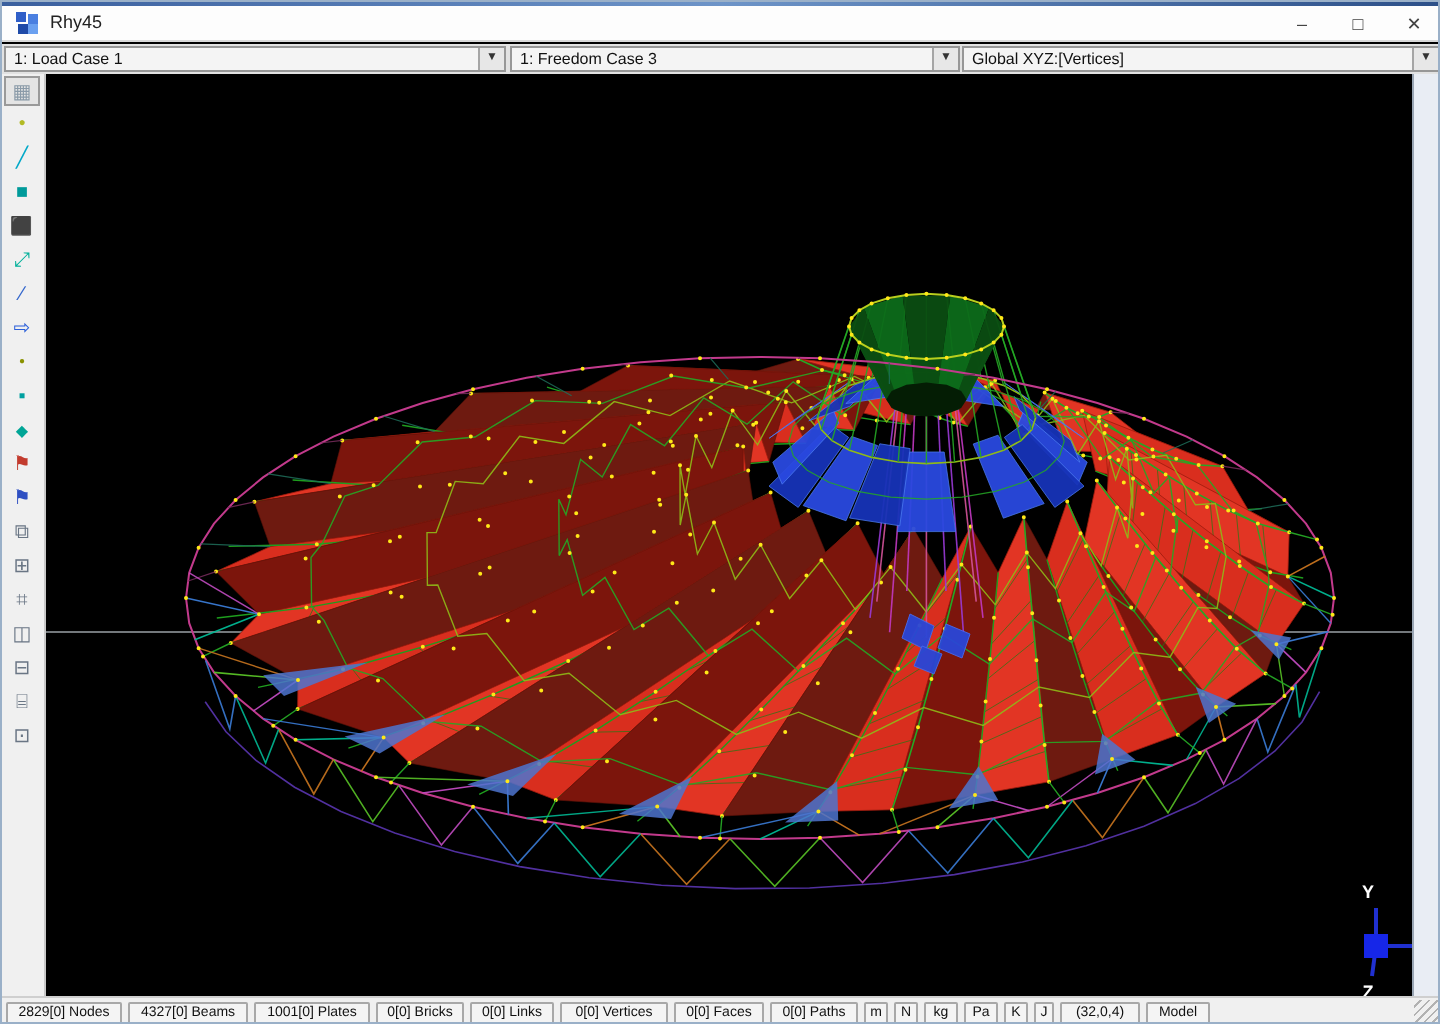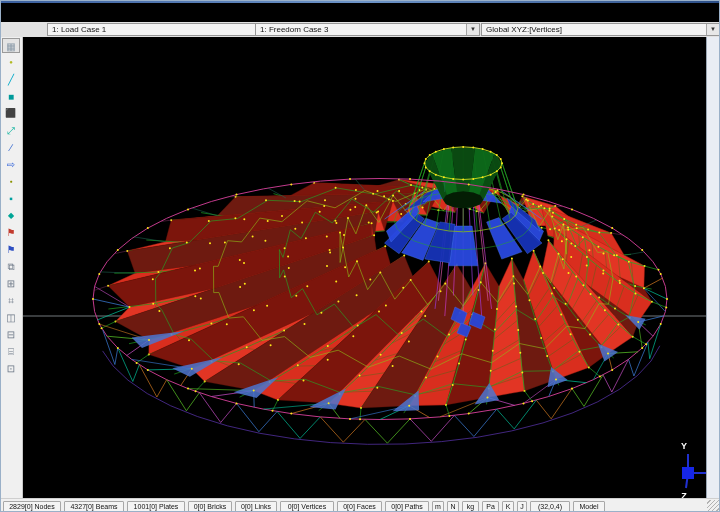--- a/index.html
+++ b/index.html
@@ -37,23 +37,35 @@
   #resize-grip{left:706px;top:499px;width:12px;height:12px;
     background:repeating-linear-gradient(135deg,transparent 0 2px,#b2b2b2 2px 3px);}
 </style>
 </head>
 <body>
 
 <div id="win">
 
   <div class="abs" id="accent"></div>
 
+  <div class="abs" id="titlebar">
+    <svg class="abs" id="app-icon" viewBox="0 0 12 12">
+      <rect x="0" y="0" width="5" height="5" fill="#2f5fc8"></rect>
+      <rect x="6" y="1" width="5" height="5" fill="#4a7fe0"></rect>
+      <rect x="1" y="6" width="5" height="5" fill="#1e4aa8"></rect>
+      <rect x="6" y="6" width="5" height="5" fill="#6aa0f0"></rect>
+    </svg>
+    <span class="abs" id="title-text">Rhy45</span>
+    <div class="abs winbtn" style="left:636px;">–</div>
+    <div class="abs winbtn" style="left:664px;">□</div>
+    <div class="abs winbtn" style="left:692px;">✕</div>
+  </div>
 
   <div class="abs" id="comborow">
-    <div class="combo" style="left:1px;width:251px;margin-left:45px;">
+    <div class="combo" style="left:1px;width:251px;">
       <span class="combo-text">1: Load Case 1</span>
       <span class="combo-btn">▼</span>
     </div>
     <div class="combo" style="left:254px;width:225px;">
       <span class="combo-text">1: Freedom Case 3</span>
       <span class="combo-btn">▼</span>
     </div>
     <div class="combo" style="left:480px;width:239px;">
       <span class="combo-text">Global XYZ:[Vertices]</span>
       <span class="combo-btn">▼</span>

